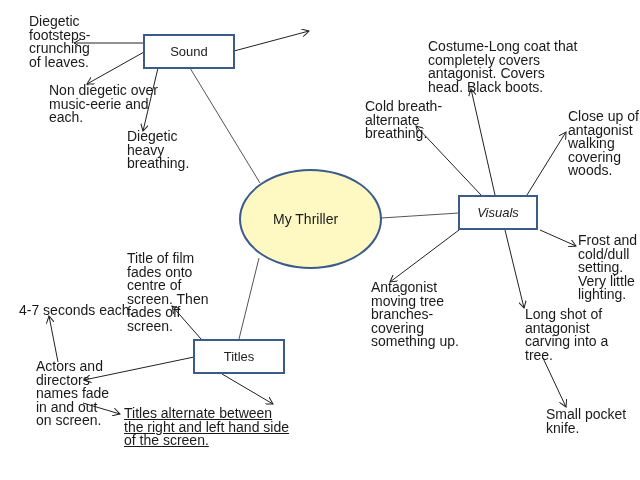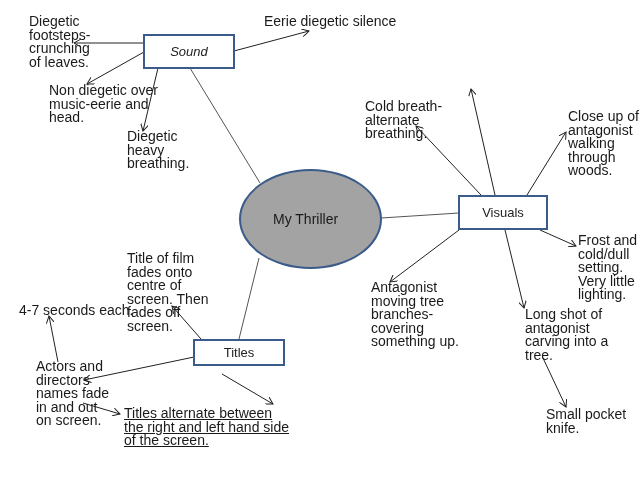--- a/index.html
+++ b/index.html
@@ -2,21 +2,21 @@
 <html><head>
 <meta charset="utf-8">
 <style>
   html, body { margin:0; padding:0; background:#ffffff; }
   #canvas { position:relative; width:640px; height:480px; overflow:hidden; background:#fff;
     font-family:"Liberation Sans", sans-serif; color:#1a1a1a; }
   svg#lines { position:absolute; left:0; top:0; width:640px; height:480px; }
   .node { position:absolute; border:2px solid #3b5b8a; background:#fff; box-sizing:border-box;
     display:flex; align-items:center; justify-content:center; font-size:13px; color:#222; }
   .ellipse { position:absolute; border:2px solid #3b5b8a; border-radius:50%; box-sizing:border-box;
-    background:#a3a3a3; display:flex; align-items:center; font-size:14px; line-height:20px; padding-left:32px; }
+    background:#fef9c3; display:flex; align-items:center; font-size:14px; line-height:20px; padding-left:32px; }
   .note { position:absolute; font-size:14px; line-height:13.5px; color:#1a1a1a; white-space:pre-line; }
 </style>
 </head>
 <body>
 
 <div id="canvas">
   <svg id="lines">
     <defs>
       <marker id="arr" markerWidth="8" markerHeight="8" refX="7" refY="4" orient="auto" markerUnits="userSpaceOnUse">
         <path d="M0,0 L7,4 L0,8" fill="none" stroke="#222" stroke-width="1"></path>
@@ -46,43 +46,46 @@
     <line x1="58" y1="362" x2="49" y2="316" stroke="#222" stroke-width="1" marker-end="url(#arr)"></line>
     <line x1="83" y1="403" x2="120" y2="414" stroke="#222" stroke-width="1" marker-end="url(#arr)"></line>
   </svg>
 
   <div class="ellipse" style="left:239px; top:169px; width:143px; height:100px;">
     <div>
       <div>My Thriller</div>
     </div>
   </div>
 
-  <div class="node" style="left:143px; top:34px; width:92px; height:35px;font-style:italic;">Sound</div>
-  <div class="node" style="left:458px; top:195px; width:90px; height:35px;">Visuals</div>
-  <div class="node" style="left:193px; top:339px; width:92px; height:27px;">Titles</div>
+  <div class="node" style="left:143px; top:34px; width:92px; height:35px;">Sound</div>
+  <div class="node" style="left:458px; top:195px; width:80px; height:35px;font-style:italic;">Visuals</div>
+  <div class="node" style="left:193px; top:339px; width:92px; height:35px;">Titles</div>
 
   <div class="note" style="left:29px; top:15px;">Diegetic
 footsteps-
 crunching
 of leaves.</div>
-  <div class="note" style="left:264px; top:15px;">Eerie diegetic silence</div>
   <div class="note" style="left:49px; top:84px;">Non diegetic over
 music-eerie and
-head.</div>
+each.</div>
   <div class="note" style="left:127px; top:130px;">Diegetic
 heavy
 breathing.</div>
 
+  <div class="note" style="left:428px; top:40px;">Costume-Long coat that
+completely covers
+antagonist. Covers
+head. Black boots.</div>
   <div class="note" style="left:365px; top:100px;">Cold breath-
 alternate
 breathing.</div>
   <div class="note" style="left:568px; top:110px;">Close up of
 antagonist
 walking
-through
+covering
 woods.</div>
   <div class="note" style="left:578px; top:234px;">Frost and
 cold/dull
 setting.
 Very little
 lighting.</div>
   <div class="note" style="left:371px; top:281px;">Antagonist
 moving tree
 branches-
 covering

